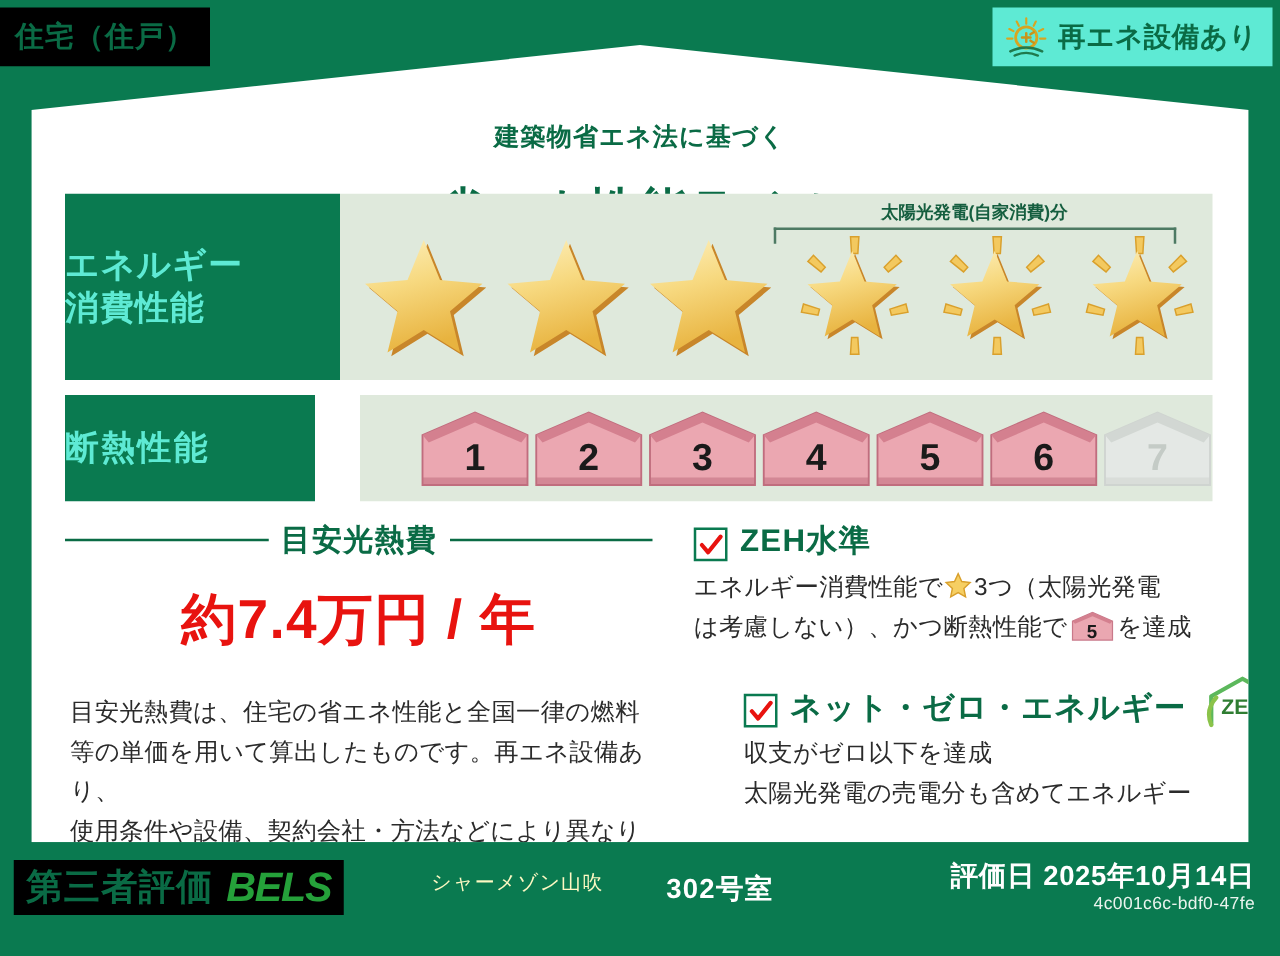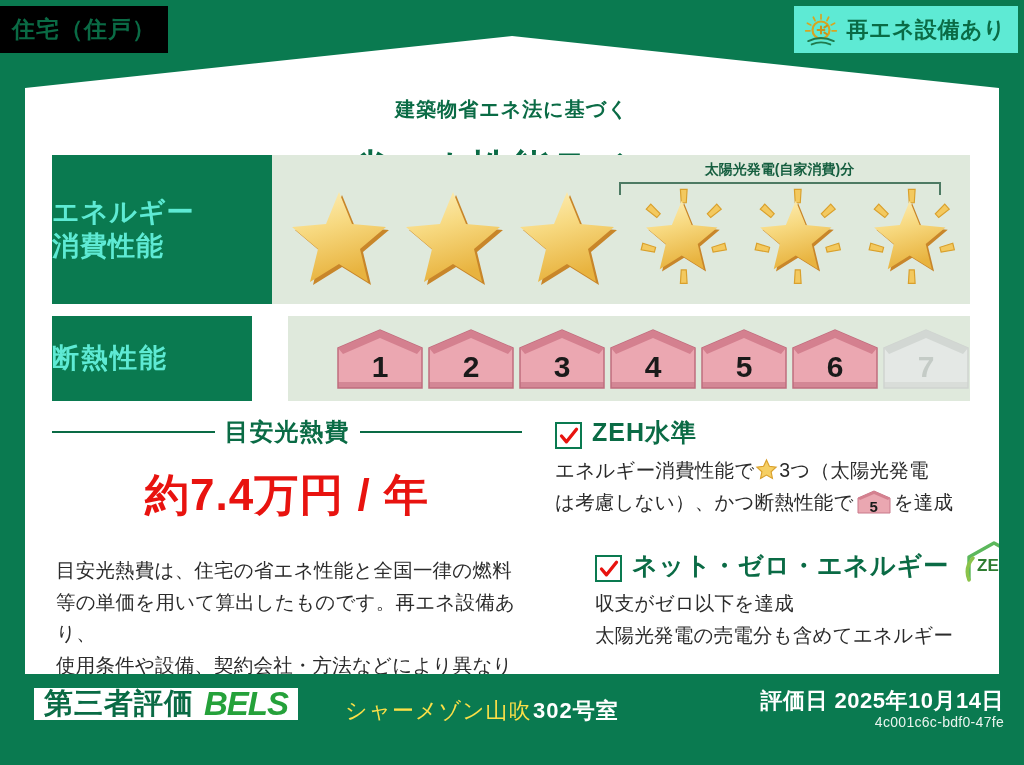--- a/index.html
+++ b/index.html
@@ -95,26 +95,26 @@
   .inline-star{display:inline-block;width:23px;height:22px;vertical-align:-4px;margin:0 1px;}
   .inline-grade{display:inline-block;width:34px;height:24px;vertical-align:-5px;margin:0 3px;position:relative;}
   .inline-grade span{position:absolute;left:0;right:0;top:5px;text-align:center;font-size:15px;font-weight:bold;color:#1a1a1a;}
   .zeh-logo{position:relative;width:62px;height:42px;flex:none;margin-left:4px;}
   .zeh-logo svg{width:100%;height:100%;display:block;}
   .zeh-cap{position:absolute;right:-26px;bottom:-1px;font-size:10px;color:#3b3b3b;font-weight:bold;}
 
   
   .footer{position:absolute;left:0;right:0;bottom:0;height:91px;background:#0a7a50;}
   .bels{
-    position:absolute;left:34px;top:14px;height:32px;background:#ffffff;
+    position:absolute;left:11px;top:14px;height:44px;background:#000000;
     display:flex;align-items:center;gap:10px;padding:0 10px;
   }
   .bels .t1{color:#0a6b45;font-weight:bold;font-size:29px;letter-spacing:1px;}
   .bels .t2{color:#25a13a;font-weight:bold;font-size:33px;letter-spacing:-1px;font-style:italic;}
-  .bldg{position:absolute;left:345px;top:22px;color:#fde047;font-size:22px;letter-spacing:1px;}
+  .bldg{position:absolute;left:345px;top:22px;color:#fef9c3;font-size:16px;letter-spacing:1px;}
   .room{position:absolute;left:533px;top:22px;color:#fff;font-size:22px;font-weight:bold;letter-spacing:1px;}
   .eval-date{position:absolute;right:20px;top:12px;color:#fff;font-size:22px;font-weight:bold;letter-spacing:.5px;}
   .eval-id{position:absolute;right:20px;top:40px;color:#eaf4ee;font-size:14px;letter-spacing:.3px;}
 </style>
 </head>
 <body>
 
 <div class="stage">
 
   <div class="tag-dwelling">

